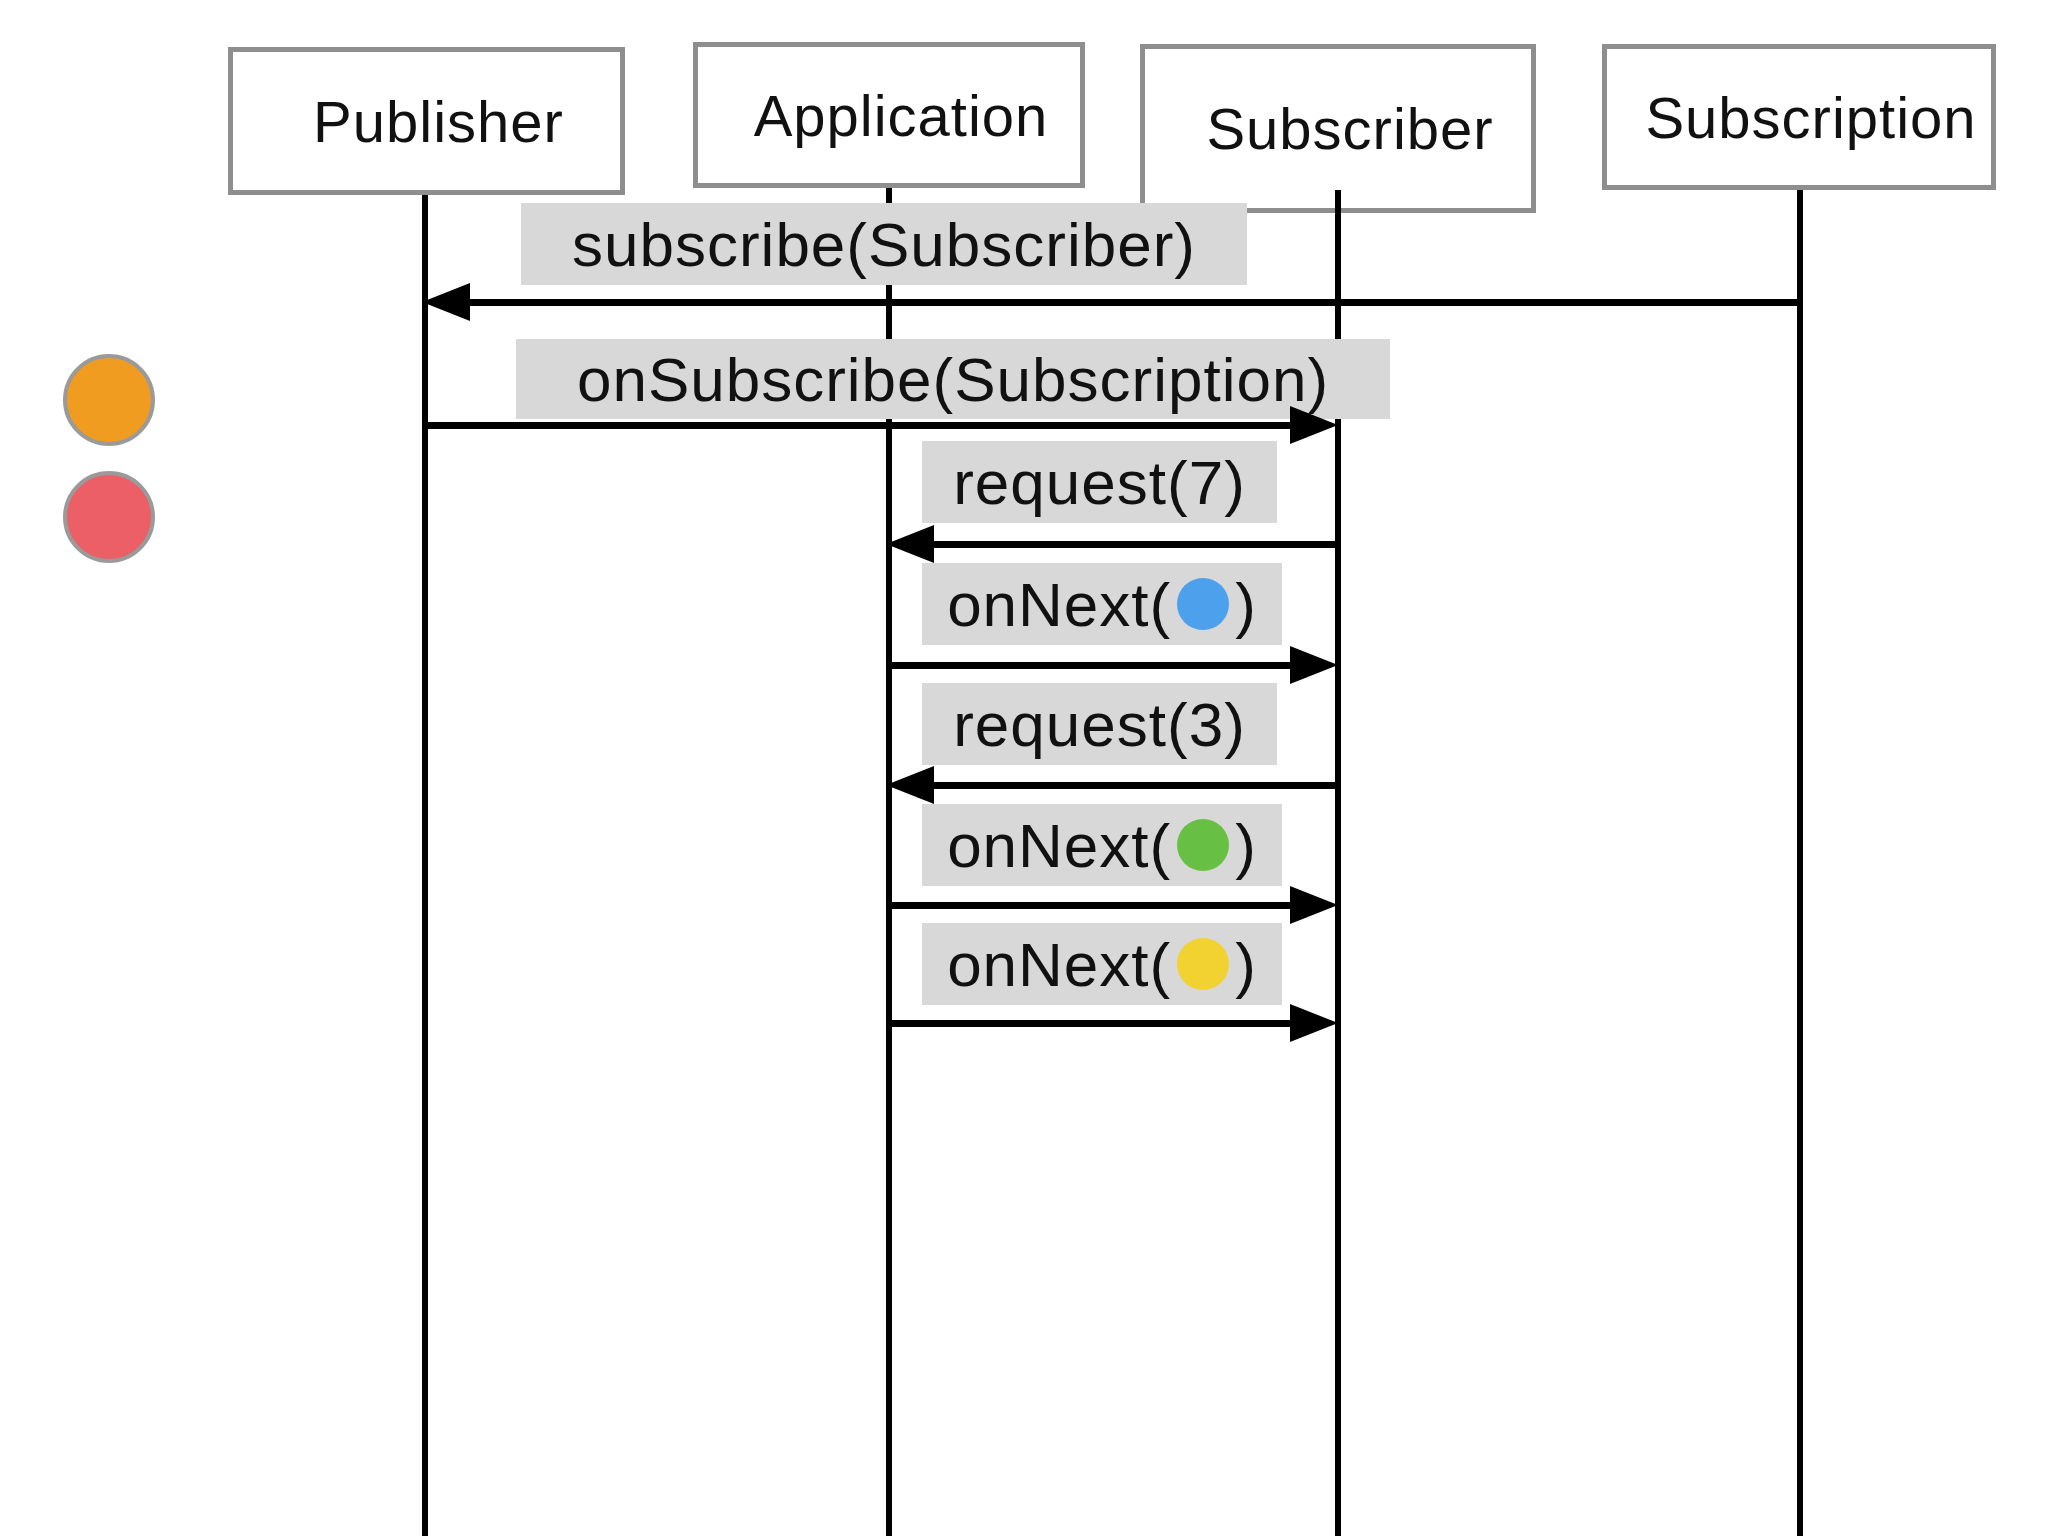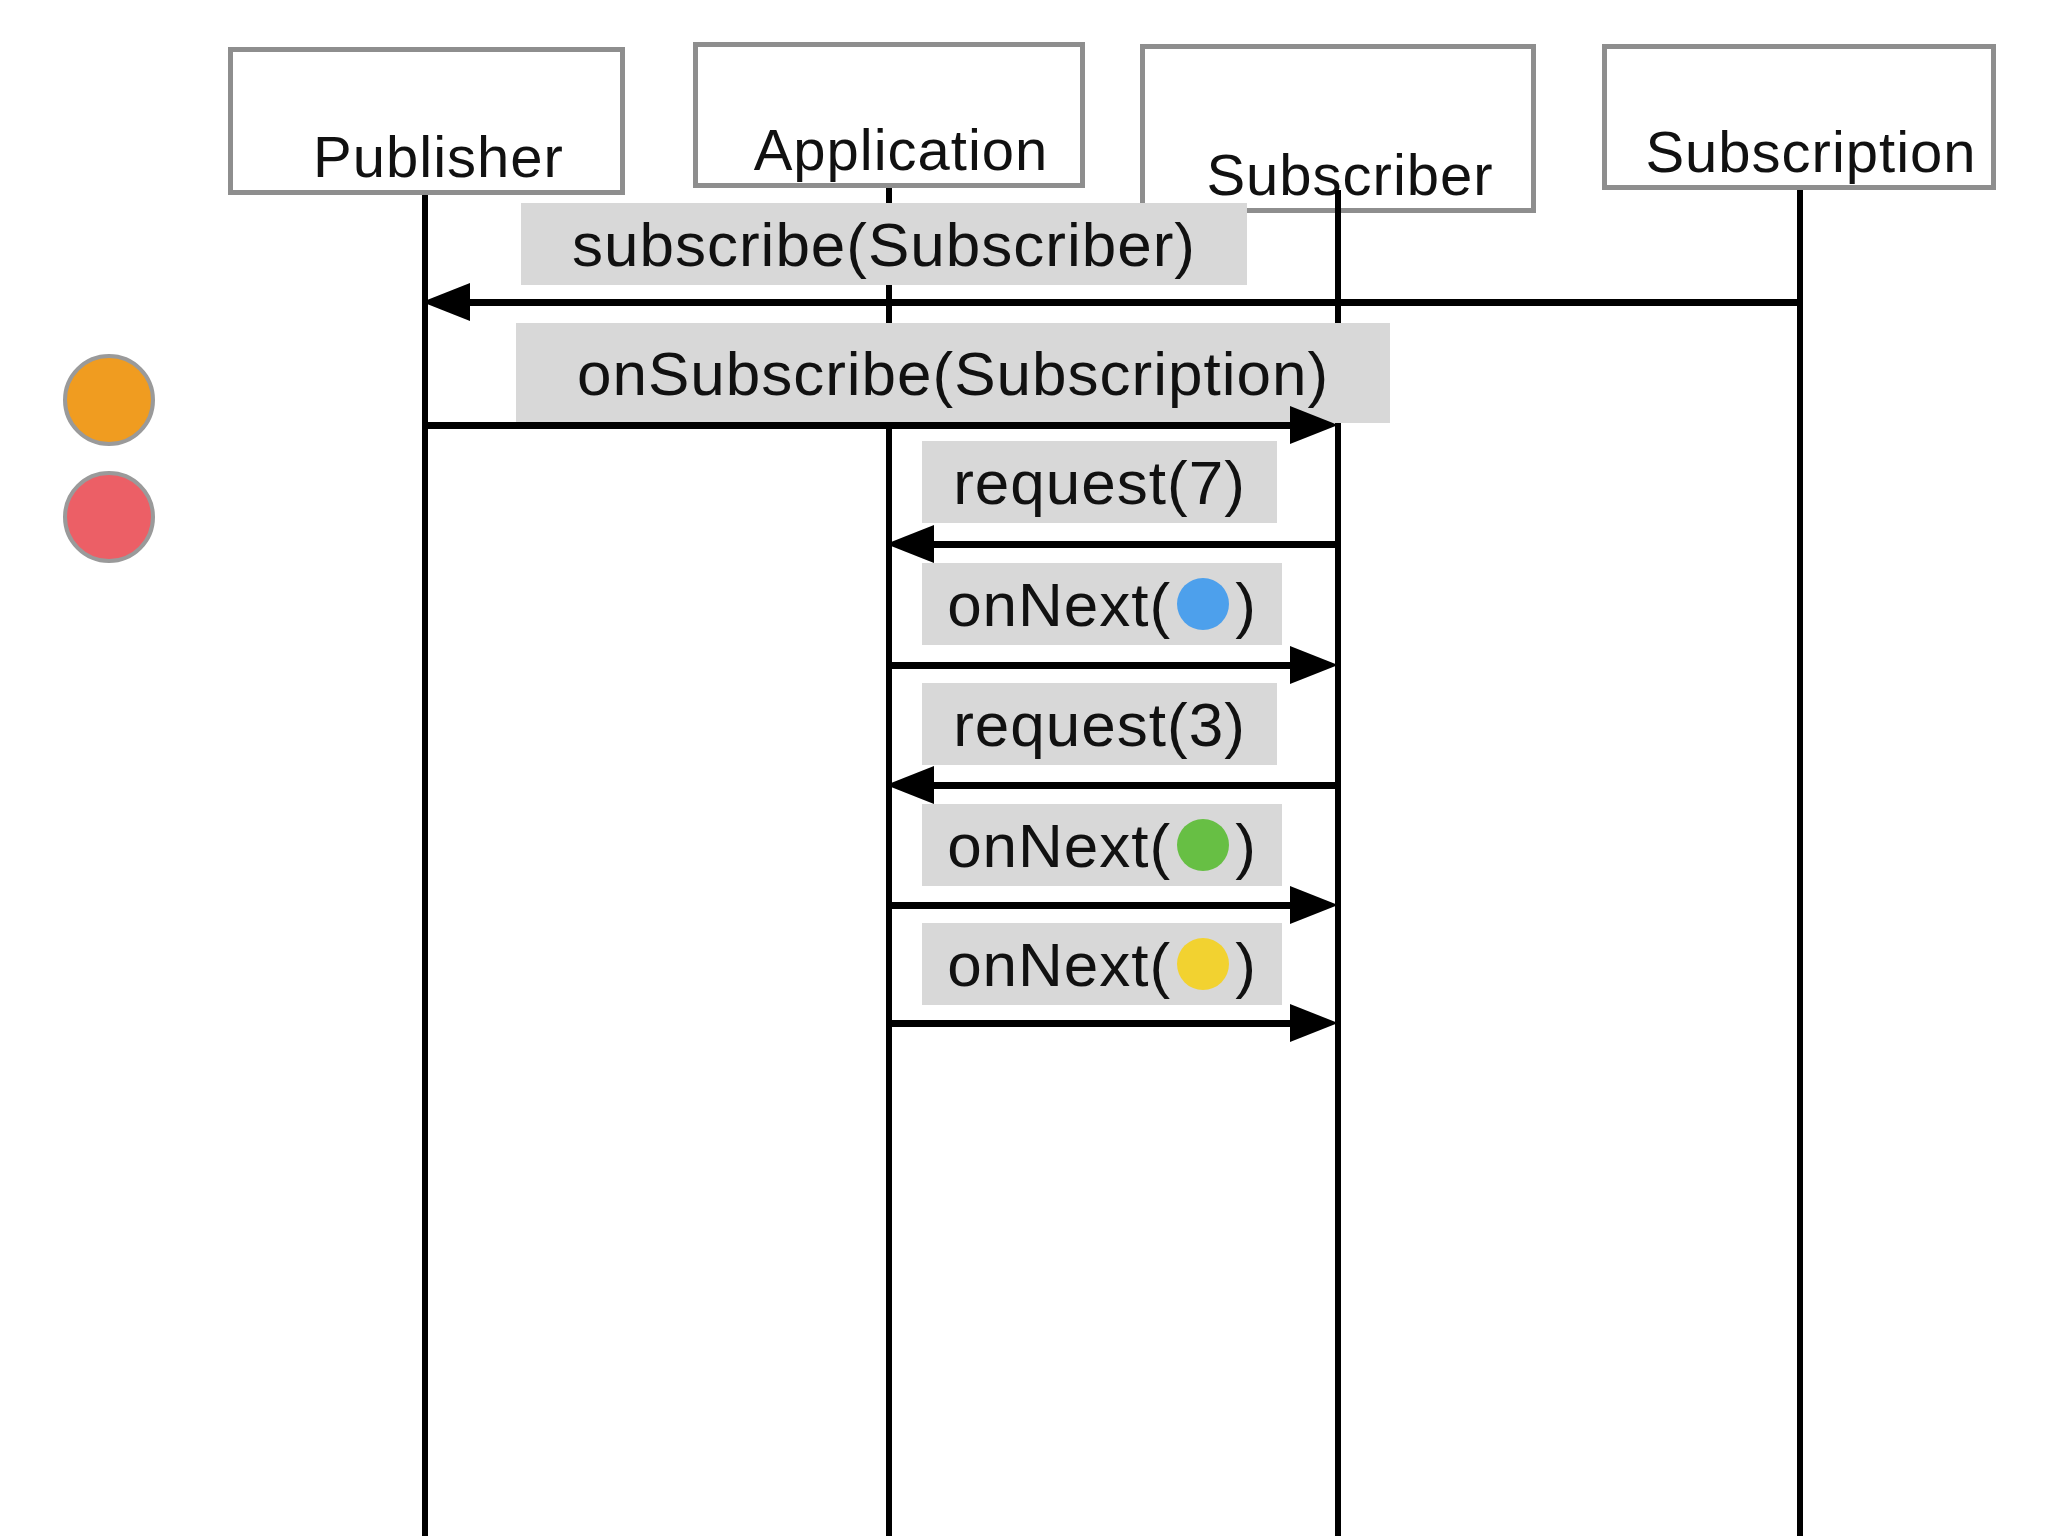--- a/index.html
+++ b/index.html
@@ -1,20 +1,20 @@
 <!DOCTYPE html>
 <html><head>
 <meta charset="utf-8">
 <style>
   html,body{margin:0;padding:0;background:#fff;}
   .page{position:relative;width:2048px;height:1536px;background:#ffffff;overflow:hidden;
         font-family:"Liberation Sans", sans-serif;color:#111;}
 
   .actor{position:absolute;background:#ffffff;border:5px solid #8e8e8e;
-         display:flex;align-items:flex-end;justify-content:center;
+         display:flex;align-items:center;justify-content:center;
          font-size:58px;letter-spacing:1px;white-space:nowrap;box-sizing:border-box;padding-left:24px;}
 
   .lifeline{position:absolute;width:6px;background:#000;}
 
   .msg-label{position:absolute;background:#d8d8d8;display:flex;align-items:center;justify-content:center;
              font-size:62px;letter-spacing:1px;white-space:nowrap;box-sizing:border-box;}
 
   .shaft{position:absolute;height:7px;background:#000;}
   .head-left{position:absolute;width:0;height:0;
              border-top:19px solid transparent;border-bottom:19px solid transparent;
@@ -51,21 +51,21 @@
   <div class="lifeline" style="left:886px;top:188px;height:1348px"></div>
   <div class="lifeline" style="left:1335px;top:190px;height:1346px"></div>
   <div class="lifeline" style="left:1797px;top:190px;height:1346px"></div>
 
   <div class="msg-label" style="left:521px;top:203px;width:726px;height:82px">
     <span>subscribe(Subscriber)</span>
   </div>
   <div class="shaft" style="left:455px;top:299px;width:1345px"></div>
   <div class="head-left" style="left:422px;top:283px"></div>
 
-  <div class="msg-label" style="left:516px;top:323px;width:874px;height:100px">
+  <div class="msg-label" style="left:516px;top:339px;width:874px;height:80px">
     <span>onSubscribe(Subscription)</span>
   </div>
   <div class="shaft" style="left:425px;top:422px;width:867px"></div>
   <div class="head-right" style="left:1290px;top:406px"></div>
 
   <div class="msg-label" style="left:922px;top:441px;width:355px;height:82px">
     <span>request(7)</span>
   </div>
   <div class="shaft" style="left:920px;top:541px;width:418px"></div>
   <div class="head-left" style="left:886px;top:525px"></div>

